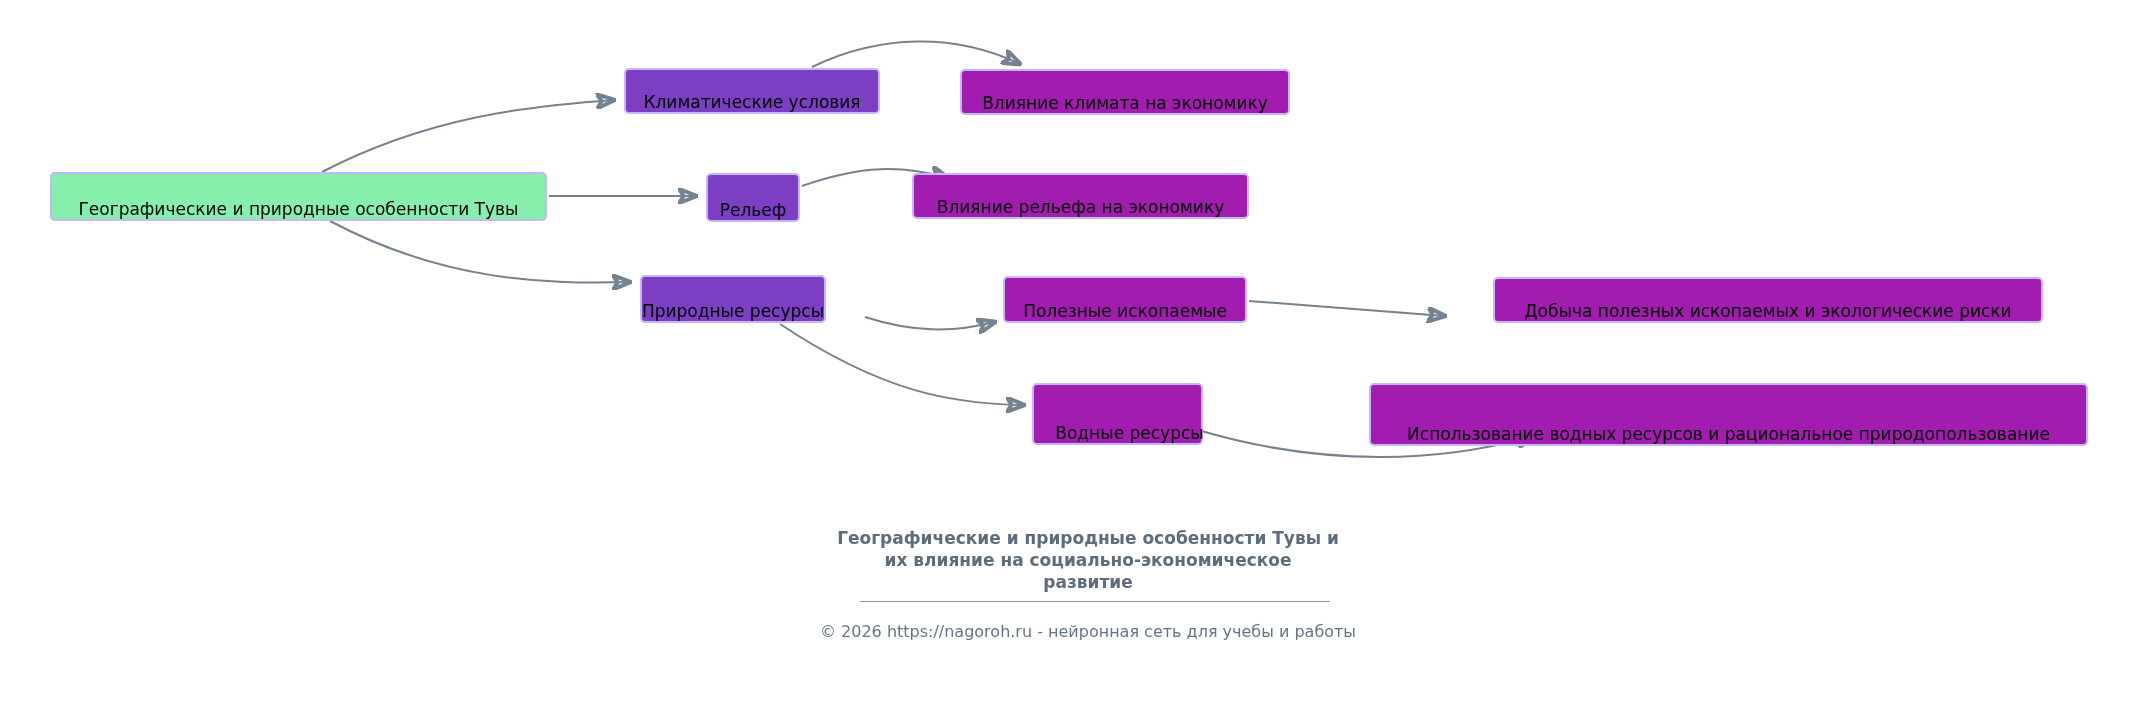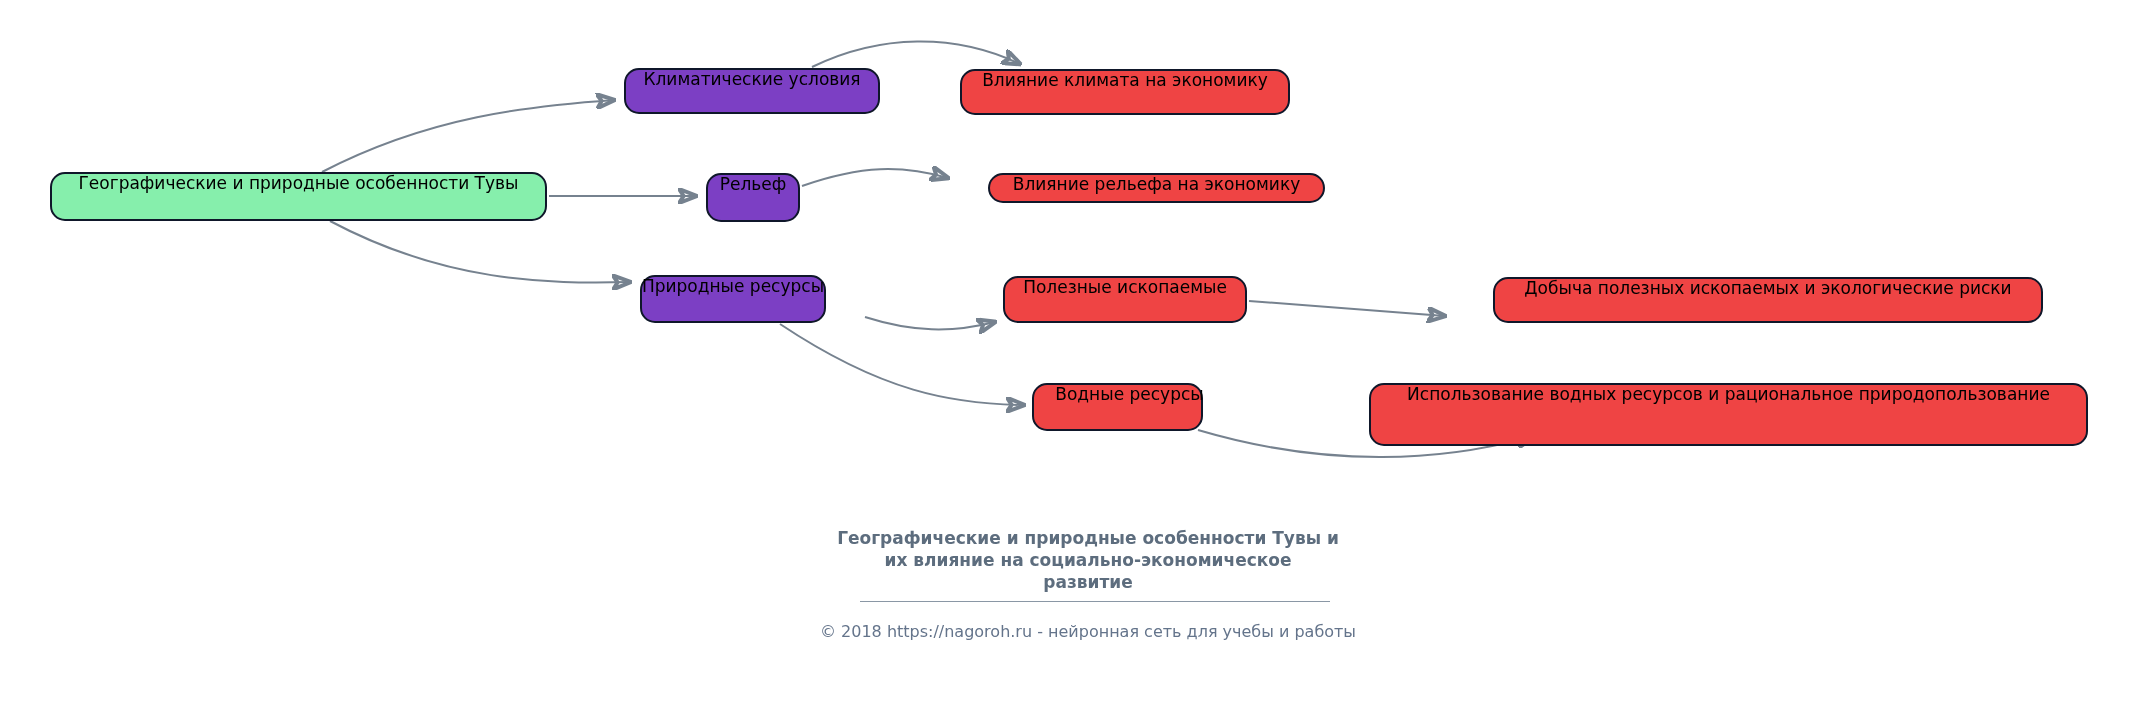--- a/index.html
+++ b/index.html
@@ -7,33 +7,33 @@
     position:relative;
     width:2136px;height:720px;
     background:#ffffff;
     font-family:"DejaVu Sans", sans-serif;
     overflow:hidden;
   }
   .edges{position:absolute;left:0;top:0;width:2136px;height:720px;}
   .edges path{stroke:#76828f;stroke-width:2;fill:none;}
   .node{
     position:absolute;
-    display:flex;align-items:flex-start;justify-content:center;
-    border:2px solid #0f172a;
-    border-radius:15px;
+    display:flex;align-items:flex-end;justify-content:center;
+    border:2px solid #c4b5fd;
+    border-radius:5px;
     box-sizing:border-box;
     font-size:17px;
     color:#000000;
     text-align:center;
     white-space:nowrap;
     line-height:1.1;
   }
   .node.root{background:#86efac;}
   .node.branch{background:#7c3fc4;}
-  .node.leaf{background:#ef4444;}
+  .node.leaf{background:#a21caf;}
   .caption{
     position:absolute;
     left:738px;top:527px;width:700px;
     text-align:center;
     color:#5d6d7e;
     font-weight:bold;
     font-size:17px;
     line-height:22px;
   }
   .divider{
@@ -84,43 +84,43 @@
   </div>
 
   <div class="node branch" style="left:640px;top:275px;width:186px;height:48px;">
     <span>Природные ресурсы</span>
   </div>
 
   <div class="node leaf" style="left:960px;top:69px;width:330px;height:46px;">
     <span>Влияние климата на экономику</span>
   </div>
 
-  <div class="node leaf" style="left:988px;top:173px;width:337px;height:30px;">
+  <div class="node leaf" style="left:912px;top:173px;width:337px;height:46px;">
     <span>Влияние рельефа на экономику</span>
   </div>
 
   <div class="node leaf" style="left:1003px;top:276px;width:244px;height:47px;">
     <span>Полезные ископаемые</span>
   </div>
 
   <div class="node leaf" style="left:1453px;top:277px;width:550px;height:46px;margin-left:40px;">
     <span>Добыча полезных ископаемых и экологические риски</span>
   </div>
 
-  <div class="node leaf" style="left:1032px;top:383px;width:171px;height:48px;padding-left:24px;">
+  <div class="node leaf" style="left:1032px;top:383px;width:171px;height:62px;padding-left:24px;">
     <span>Водные ресурсы</span>
   </div>
 
   <div class="node leaf" style="left:1369px;top:383px;width:719px;height:63px;">
     <span>Использование водных ресурсов и рациональное природопользование</span>
   </div>
 
   <div class="caption">
     <div>Географические и природные особенности Тувы и</div>
     <div>их влияние на социально-экономическое</div>
     <div>развитие</div>
   </div>
 
   <div class="divider"></div>
 
-  <div class="footer">© 2018 https://nagoroh.ru - нейронная сеть для учебы и работы</div>
+  <div class="footer">© 2026 https://nagoroh.ru - нейронная сеть для учебы и работы</div>
 
 </div>
 
 </body></html>

